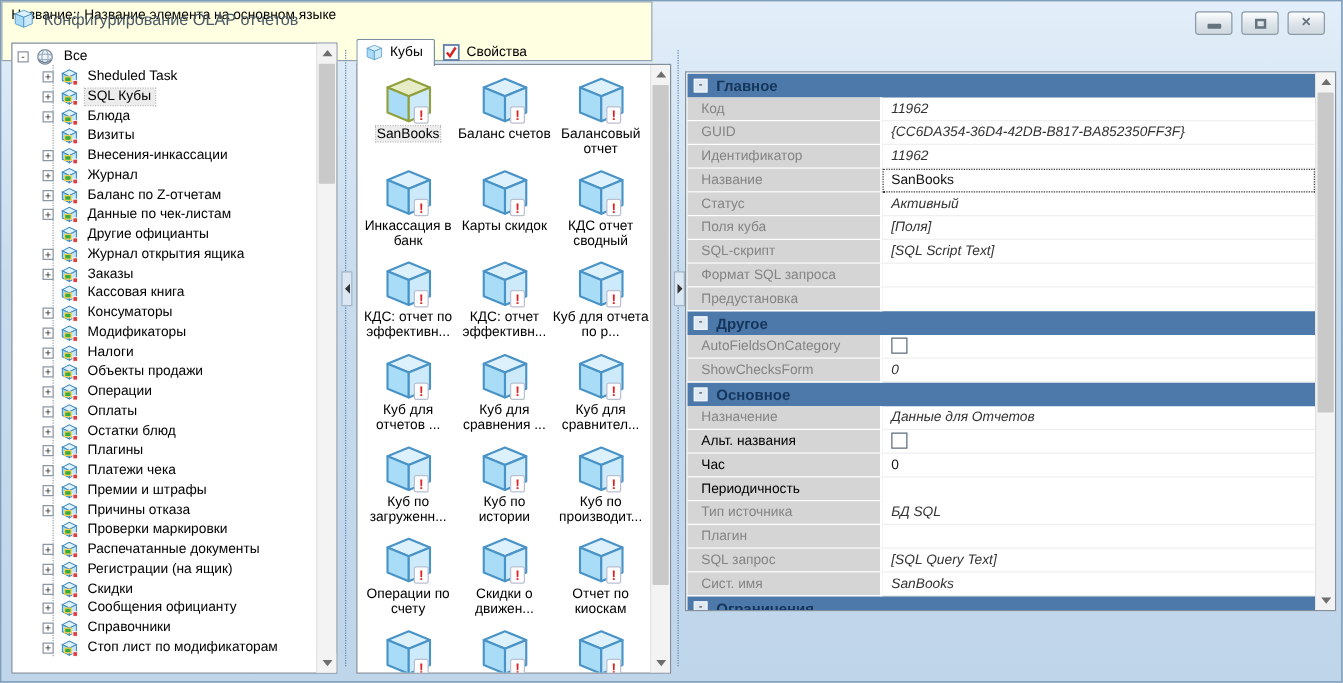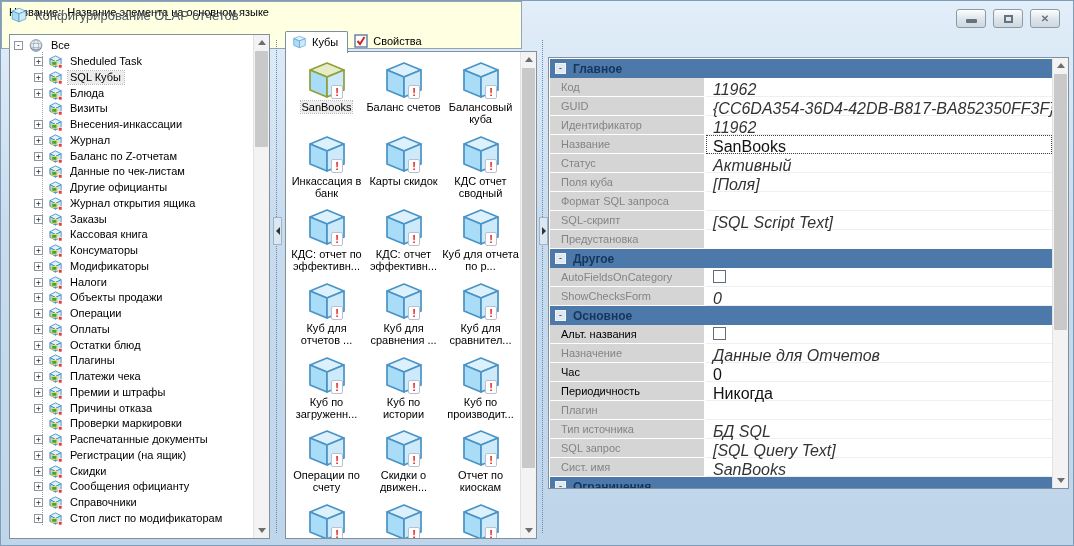--- a/index.html
+++ b/index.html
@@ -36,36 +36,36 @@
   .ticon{flex:none;margin-right:5px;display:flex;}
   .tlabel{padding:0 3px 1px 2px;}
   .tlabel.sel{background:#ececec;outline:1px dotted #b9b9b9;}
   
   .vsplit{position:absolute;top:33px;width:9px;height:505px;}
   .vsplit .dotline{position:absolute;left:4px;top:6px;bottom:6px;border-left:1px dotted #5f8ab4;}
   .split-arrow{position:absolute;top:183px;left:1px;width:7px;height:26px;background:#dbe7f2;border:1px solid #9fb4c8;display:flex;align-items:center;justify-content:center;}
   .arr-left{width:0;height:0;border-top:4px solid transparent;border-bottom:4px solid transparent;border-right:4px solid #333;}
   .arr-right{width:0;height:0;border-top:4px solid transparent;border-bottom:4px solid transparent;border-left:4px solid #333;}
   
-  .tabstrip{position:absolute;left:284px;top:30px;height:21px;display:flex;align-items:flex-start;z-index:2;}
+  .tabstrip{position:absolute;left:284px;top:30px;height:21px;display:flex;align-items:center;z-index:2;}
   .tab{display:flex;align-items:center;gap:5px;font-size:11px;color:#000;padding:3px 9px 3px 6px;}
   .tab.active{background:#fff;border:1px solid #78909f;border-bottom:none;border-radius:2px 2px 0 0;margin-bottom:-1px;padding-bottom:4px;}
   
   .cube-grid{position:absolute;left:2px;top:8px;right:17px;display:grid;grid-template-columns:repeat(3,1fr);grid-auto-rows:73.7px;}
   .cube-cell{display:flex;flex-direction:column;align-items:center;}
   .cube-label{font-size:11px;line-height:12px;text-align:center;max-width:82px;margin-top:1px;color:#000;}
   .cube-label.sel{background:#ececec;outline:1px dotted #b9b9b9;}
   
   .prop-rows{position:absolute;left:1px;top:1px;right:16px;}
   .psec{height:19px;background:#4c79a9;color:#15355c;font-size:12px;font-weight:bold;display:flex;align-items:center;padding-left:5px;gap:7px;}
   .secbox{width:11px;height:11px;box-sizing:border-box;background:#dfe9f2;border:1px solid #eef4f9;color:#222;font:9px/9px "DejaVu Sans Mono",monospace;text-align:center;}
   .prow{height:19px;display:flex;}
   .plabel{width:156px;flex:none;box-sizing:border-box;background:#d5d5d5;border-right:2px solid #fff;border-bottom:1px solid #fff;padding:3px 0 0 11px;font-size:11px;color:#848484;white-space:nowrap;overflow:hidden;}
   .plabel.black{color:#000;}
-  .pvalue{flex:1;box-sizing:border-box;border-bottom:1px solid #efefef;padding:3px 0 0 7px;font-size:16px;color:#111;position:relative;white-space:nowrap;}
+  .pvalue{flex:1;box-sizing:border-box;border-bottom:1px solid #efefef;padding:3px 0 0 7px;font-size:11px;color:#111;position:relative;white-space:nowrap;}
   .pvalue.italic{font-style:italic;color:#333;}
   .pvalue.selrow{outline:1px dotted #444;outline-offset:-1px;}
   .pcheck{display:inline-block;width:13px;height:13px;box-sizing:border-box;border:1px solid #5d6d7d;background:#fff;margin-top:-1px;vertical-align:top;}
 </style>
 </head>
 <body>
 
 <div class="window">
 
   <div class="titlebar">
@@ -573,21 +573,21 @@
             <svg width="44" height="40" viewBox="0 0 44 40">
               <path d="M5 10 L22 3 L39 10 L22 17 Z" fill="#ddf1fc" stroke="#4a93c6" stroke-width="1.7" stroke-linejoin="round"></path>
               <path d="M5 10 L22 17 L22 37 L5 30 Z" fill="#a9dcf6" stroke="#4a93c6" stroke-width="1.7" stroke-linejoin="round"></path>
               <path d="M39 10 L22 17 L22 37 L39 30 Z" fill="#cdeafa" stroke="#4a93c6" stroke-width="1.7" stroke-linejoin="round"></path>
               <g>
                 <rect x="26.5" y="25.5" width="11" height="13" rx="1.5" fill="#fff" stroke="#b9c0d0"></rect>
                 <text x="32" y="36" font-size="11" font-weight="bold" fill="#e02020" text-anchor="middle" font-family="Liberation Sans,sans-serif">!</text>
               </g>
             </svg>
           </div>
-          <div class="cube-label">Балансовый куба</div>
+          <div class="cube-label">Балансовый отчет</div>
         </div>
         <div class="cube-cell">
           <div style="display: flex;">
             <svg width="44" height="40" viewBox="0 0 44 40">
               <path d="M5 10 L22 3 L39 10 L22 17 Z" fill="#ddf1fc" stroke="#4a93c6" stroke-width="1.7" stroke-linejoin="round"></path>
               <path d="M5 10 L22 17 L22 37 L5 30 Z" fill="#a9dcf6" stroke="#4a93c6" stroke-width="1.7" stroke-linejoin="round"></path>
               <path d="M39 10 L22 17 L22 37 L39 30 Z" fill="#cdeafa" stroke="#4a93c6" stroke-width="1.7" stroke-linejoin="round"></path>
               <g>
                 <rect x="26.5" y="25.5" width="11" height="13" rx="1.5" fill="#fff" stroke="#b9c0d0"></rect>
                 <text x="32" y="36" font-size="11" font-weight="bold" fill="#e02020" text-anchor="middle" font-family="Liberation Sans,sans-serif">!</text>
@@ -874,26 +874,26 @@
         </div>
         <div class="prow">
           <div class="plabel">Статус</div>
           <div class="pvalue italic">Активный</div>
         </div>
         <div class="prow">
           <div class="plabel">Поля куба</div>
           <div class="pvalue italic">[Поля]</div>
         </div>
         <div class="prow">
+          <div class="plabel">SQL-скрипт</div>
+          <div class="pvalue italic">[SQL Script Text]</div>
+        </div>
+        <div class="prow">
           <div class="plabel">Формат SQL запроса</div>
           <div class="pvalue"></div>
-        </div>
-        <div class="prow">
-          <div class="plabel">SQL-скрипт</div>
-          <div class="pvalue italic">[SQL Script Text]</div>
         </div>
         <div class="prow">
           <div class="plabel">Предустановка</div>
         </div>
         <div class="psec">
           <span class="secbox">-</span>
           <span>Другое</span>
         </div>
         <div class="prow">
           <div class="plabel">AutoFieldsOnCategory</div>
@@ -901,42 +901,41 @@
         </div>
         <div class="prow">
           <div class="plabel">ShowChecksForm</div>
           <div class="pvalue italic">0</div>
         </div>
         <div class="psec">
           <span class="secbox">-</span>
           <span>Основное</span>
         </div>
         <div class="prow">
+          <div class="plabel">Назначение</div>
+          <div class="pvalue italic">Данные для Отчетов</div>
+        </div>
+        <div class="prow">
           <div class="plabel black">Альт. названия</div>
           <div class="pvalue"><span class="pcheck"></span></div>
         </div>
         <div class="prow">
-          <div class="plabel">Назначение</div>
-          <div class="pvalue italic">Данные для Отчетов</div>
-        </div>
-        <div class="prow">
           <div class="plabel black">Час</div>
           <div class="pvalue">0</div>
         </div>
         <div class="prow">
           <div class="plabel black">Периодичность</div>
-          <div class="pvalue">Никогда</div>
+        </div>
+        <div class="prow">
+          <div class="plabel">Тип источника</div>
+          <div class="pvalue italic">БД SQL</div>
         </div>
         <div class="prow">
           <div class="plabel">Плагин</div>
           <div class="pvalue"></div>
-        </div>
-        <div class="prow">
-          <div class="plabel">Тип источника</div>
-          <div class="pvalue italic">БД SQL</div>
         </div>
         <div class="prow">
           <div class="plabel">SQL запрос</div>
           <div class="pvalue italic">[SQL Query Text]</div>
         </div>
         <div class="prow">
           <div class="plabel">Сист. имя</div>
           <div class="pvalue italic">SanBooks</div>
         </div>
         <div class="psec">

